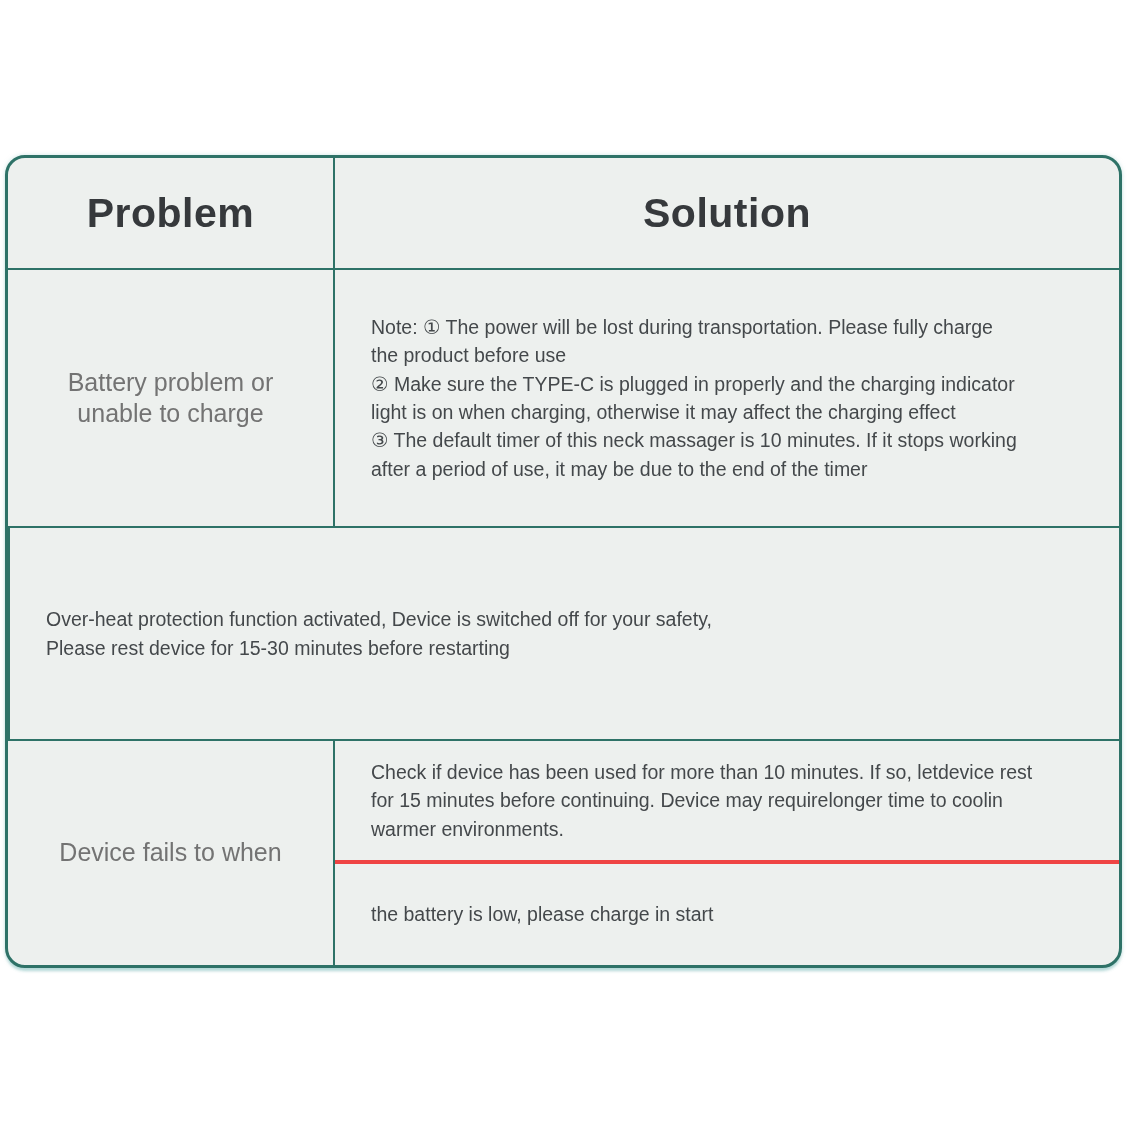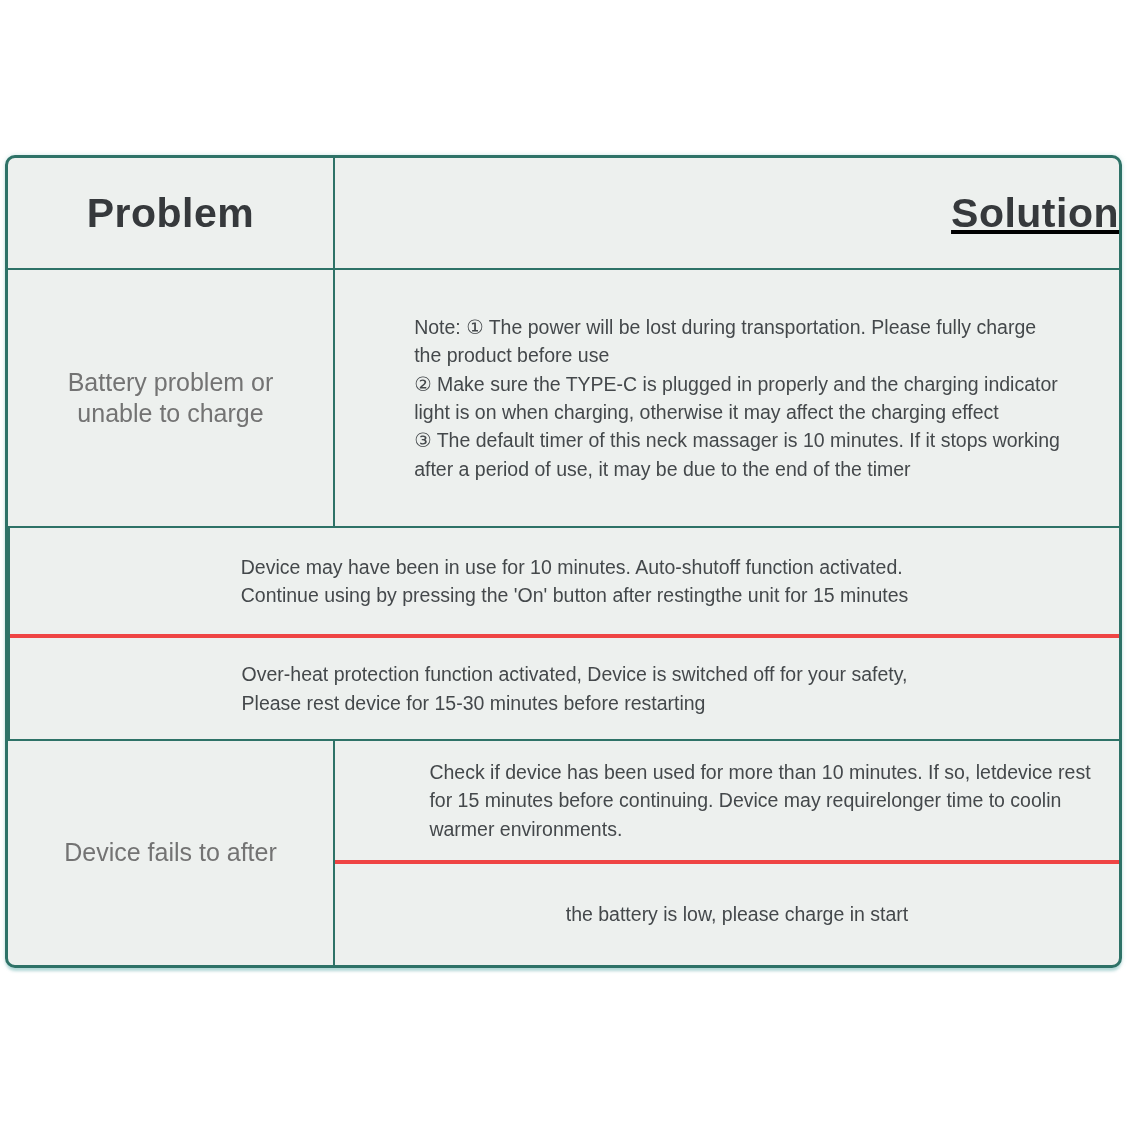--- a/index.html
+++ b/index.html
@@ -17,21 +17,21 @@
   }
   .trouble-table {
     position: absolute;
     left: 5px;
     top: 155px;
     width: 1117px;
     height: 813px;
     box-sizing: border-box;
     background: #edf0ee;
     border: 3px solid #2e7267;
-    border-radius: 10px;
+    border-radius: 20px;
     overflow: hidden;
     display: flex;
     flex-direction: column;
     box-shadow: 0 4px 3px -1px rgba(170, 212, 210, 0.85), 0 0 4px rgba(170, 212, 210, 0.6);
   }
   .t-row {
     display: flex;
     box-sizing: border-box;
     flex: 0 0 auto;
   }
@@ -59,27 +59,26 @@
     border-left: 2px solid #2e7267;
     display: flex;
     flex-direction: column;
   }
   .cell-solution {
     box-sizing: border-box;
     display: flex;
     align-items: center;
     padding: 0 16px 0 36px;
     flex: 1 1 auto;
-    justify-content: center;
   }
   .cell-solution + .cell-solution {
     border-top: 4px solid #ef4444;
   }
   .row-massage .cell-solution.first { flex: 0 0 106px; }
-  .row-start   .cell-solution.first { flex: 0 0 119px; margin-left: 46px; }
+  .row-start   .cell-solution.first { flex: 0 0 119px; }
 
   .header-text {
     font-size: 41px;
     font-weight: 600;
     color: #36393c;
     letter-spacing: 0.5px;
   }
   .problem-text {
     font-size: 25px;
     font-weight: 400;
@@ -100,21 +99,21 @@
 
 <div class="page">
 
   <div class="trouble-table">
 
     <div class="t-row row-header">
       <div class="cell-problem">
         <span class="header-text">Problem</span>
       </div>
       <div class="col-solution">
-        <div class="cell-solution" style="justify-content:flex-end; padding:0;text-decoration:underline;">
+        <div class="cell-solution" style="justify-content:center; padding:12px;">
           <span class="header-text">Solution</span>
         </div>
       </div>
     </div>
 
     <div class="t-row row-battery">
       <div class="cell-problem">
         <span class="problem-text">Battery problem or
 unable to charge</span>
       </div>
@@ -125,34 +124,30 @@
 ② Make sure the TYPE-C is plugged in properly and the charging indicator
 light is on when charging, otherwise it may affect the charging effect
 ③ The default timer of this neck massager is 10 minutes. If it stops working
 after a period of use, it may be due to the end of the timer</span>
         </div>
       </div>
     </div>
 
     <div class="t-row row-massage">
       <div class="col-solution">
-        <div class="cell-solution first">
-          <span class="solution-text">Device may have been in use for 10 minutes. Auto-shutoff function activated.
-Continue using by pressing the 'On' button after restingthe unit for 15 minutes</span>
-        </div>
         <div class="cell-solution">
           <span class="solution-text">Over-heat protection function activated, Device is switched off for your safety,
 Please rest device for 15-30 minutes before restarting</span>
         </div>
       </div>
     </div>
 
     <div class="t-row row-start">
       <div class="cell-problem">
-        <span class="problem-text">Device fails to after</span>
+        <span class="problem-text">Device fails to when</span>
       </div>
       <div class="col-solution">
         <div class="cell-solution first">
           <span class="solution-text">Check if device has been used for more than 10 minutes. If so, letdevice rest
 for 15 minutes before continuing. Device may requirelonger time to coolin
 warmer environments.</span>
         </div>
         <div class="cell-solution">
           <span class="solution-text">the battery is low, please charge in start</span>
         </div>

